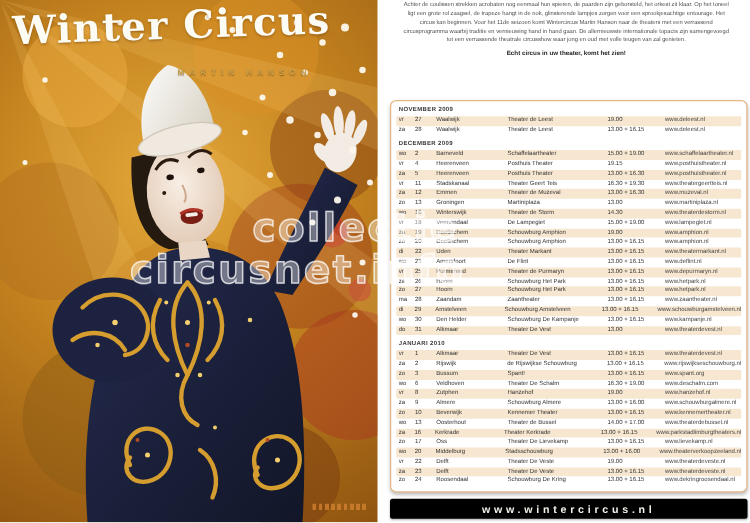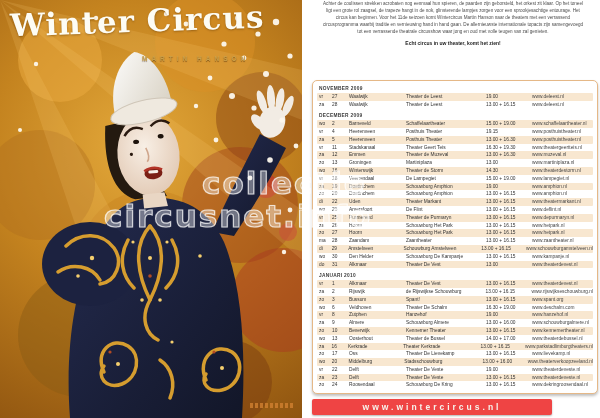--- a/index.html
+++ b/index.html
@@ -44,22 +44,22 @@
   .srow{display:flex;height:7.8px;line-height:7.8px;font-size:4.8px;color:#333;border-radius:1px;}
   .srow.shade{background:#f8e7d0;}
   .cell{display:block;overflow:visible;white-space:nowrap;}
   .c-day{width:13px;padding-left:2px;}
   .c-date{width:17px;}
   .c-city{width:57px;}
   .c-theater{width:80px;}
   .c-time{width:46px;}
   .c-website{flex:1;color:#454545;}
 
-  .footer-banner{position:absolute;left:6px;top:399px;width:240px;height:16px;
-        background:#ef4444;border-radius:2px;box-shadow:0 1px 2px rgba(0,0,0,.3);
+  .footer-banner{position:absolute;left:6px;top:399px;width:286px;height:16px;
+        background:#000000;border-radius:2px;box-shadow:0 1px 2px rgba(0,0,0,.3);
         display:flex;align-items:center;justify-content:center;}
   .footer-banner span{color:#f6f3ec;font-size:8.5px;font-weight:bold;letter-spacing:3px;}
 </style>
 </head>
 <body>
 
 <div class="page">
 
   <div class="poster">
     <svg width="302" height="418" viewBox="0 0 302 418">

